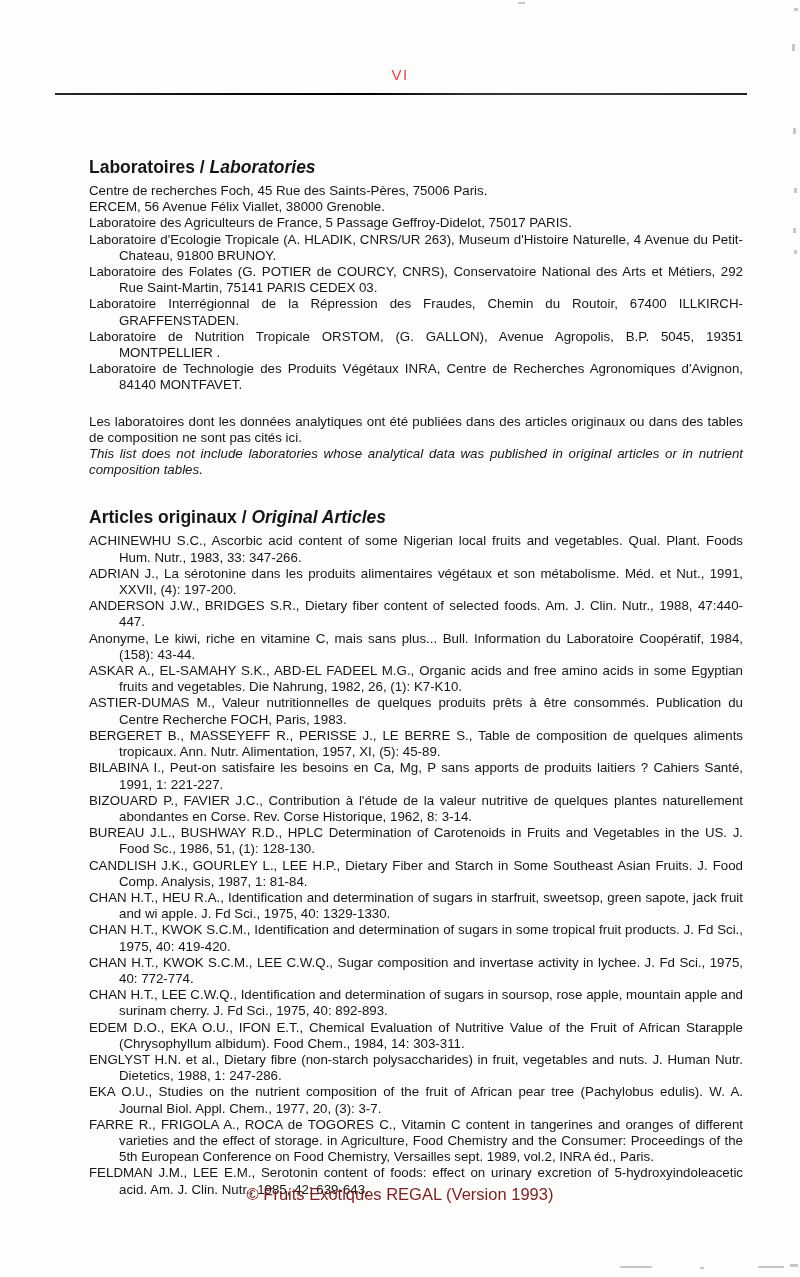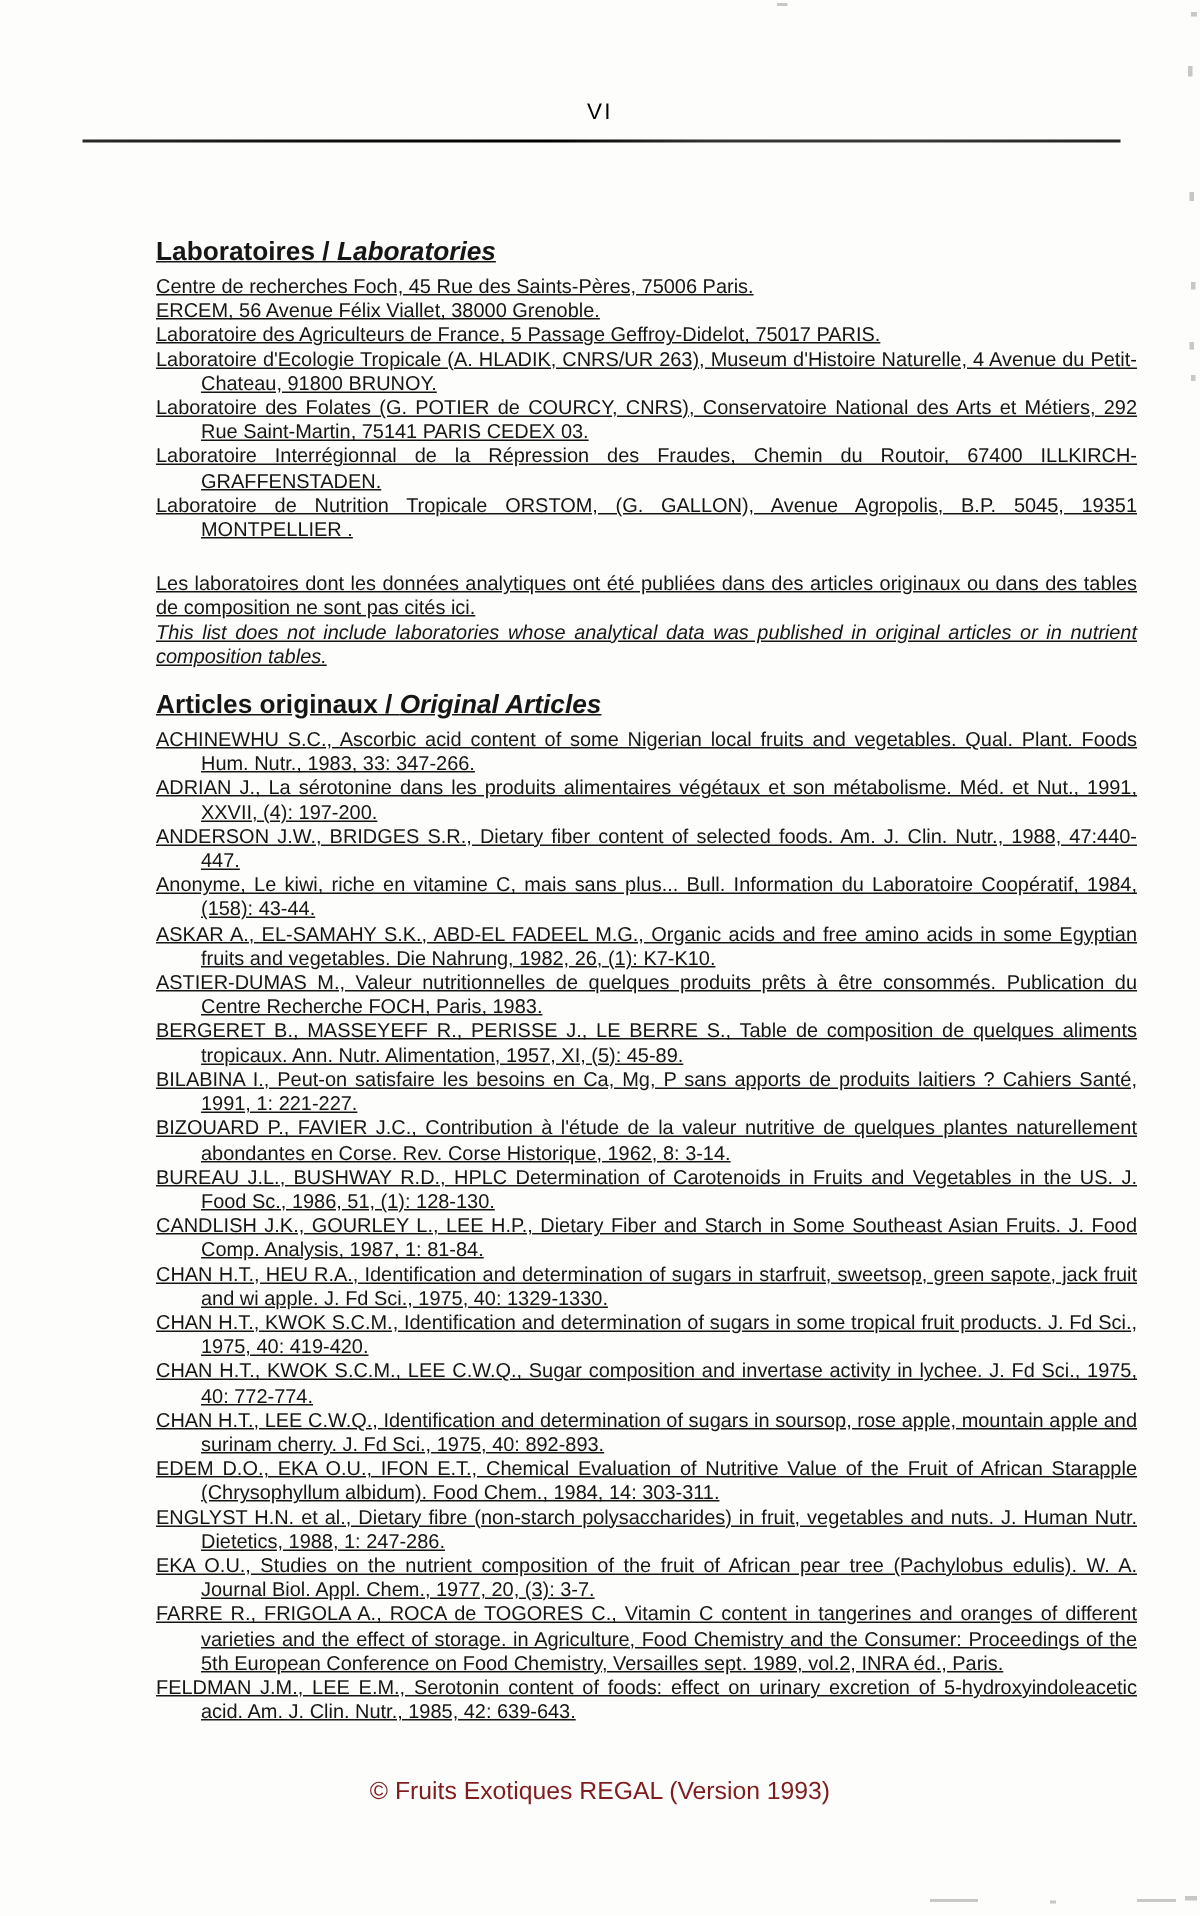--- a/index.html
+++ b/index.html
@@ -13,56 +13,55 @@
     overflow: hidden;
   }
   .pageno {
     position: absolute;
     top: 66px;
     left: 0;
     width: 100%;
     text-align: center;
     font-size: 15px;
     letter-spacing: 1.5px;
-    color: #000000;
+    color: #ef4444;
   }
   .rule {
     position: absolute;
     top: 93px;
     left: 55px;
     width: 692px;
     height: 2px;
     background: linear-gradient(to right, #2a2a2a 0%, #111 20%, #000 45%, #333 60%, #3a3a3a 80%, #222 100%);
   }
   .content {
     position: absolute;
-    left: 104px;
+    left: 89px;
     top: 157px;
     width: 654px;
     font-size: 13.3px;
     line-height: 16.2px;
     text-align: justify;
-    text-decoration: underline;
   }
   .heading {
     font-size: 17.5px;
     line-height: 21px;
     font-weight: bold;
     margin: 0 0 5px 0;
     text-align: left;
   }
   .heading .it { font-style: italic; }
   .hang {
     margin: 0;
     padding-left: 30px;
     text-indent: -30px;
   }
   .note-fr { margin: 20px 0 0 0; }
   .note-en { margin: 0; font-style: italic; }
-  .heading2 { margin-top: 13px; }
+  .heading2 { margin-top: 29px; }
   .footer {
     position: absolute;
     top: 1185px;
     left: 0;
     width: 100%;
     text-align: center;
     font-size: 16.5px;
     color: #7f1d1d;
   }
   .artifact { position: absolute; background: #9a9a9a; opacity: 0.55; }
@@ -79,20 +78,21 @@
 
     <h2 class="heading"><span>Laboratoires</span><span> / </span><span class="it">Laboratories</span></h2>
 
     <p class="hang">Centre de recherches Foch, 45 Rue des Saints-Pères, 75006 Paris.</p>
     <p class="hang">ERCEM, 56 Avenue Félix Viallet, 38000 Grenoble.</p>
     <p class="hang">Laboratoire des Agriculteurs de France, 5 Passage Geffroy-Didelot, 75017 PARIS.</p>
     <p class="hang">Laboratoire d'Ecologie Tropicale (A. HLADIK, CNRS/UR 263), Museum d'Histoire Naturelle, 4 Avenue du Petit-Chateau, 91800 BRUNOY.</p>
     <p class="hang">Laboratoire des Folates (G. POTIER de COURCY, CNRS), Conservatoire National des Arts et Métiers, 292 Rue Saint-Martin, 75141 PARIS CEDEX 03.</p>
     <p class="hang">Laboratoire Interrégionnal de la Répression des Fraudes, Chemin du Routoir, 67400 ILLKIRCH-GRAFFENSTADEN.</p>
     <p class="hang">Laboratoire de Nutrition Tropicale ORSTOM, (G. GALLON), Avenue Agropolis, B.P. 5045, 19351 MONTPELLIER .</p>
+    <p class="hang">Laboratoire de Technologie des Produits Végétaux INRA, Centre de Recherches Agronomiques d'Avignon, 84140 MONTFAVET.</p>
 
     <p class="note-fr">Les laboratoires dont les données analytiques ont été publiées dans des articles originaux ou dans des tables de composition ne sont pas cités ici.</p>
     <p class="note-en">This list does not include laboratories whose analytical data was published in original articles or in nutrient composition tables.</p>
 
     <h2 class="heading heading2"><span>Articles originaux</span><span> / </span><span class="it">Original Articles</span></h2>
 
     <p class="hang">ACHINEWHU S.C., Ascorbic acid content of some Nigerian local fruits and vegetables. Qual. Plant. Foods Hum. Nutr., 1983, 33: 347-266.</p>
     <p class="hang">ADRIAN J., La sérotonine dans les produits alimentaires végétaux et son métabolisme. Méd. et Nut., 1991, XXVII, (4): 197-200.</p>
     <p class="hang">ANDERSON J.W., BRIDGES S.R., Dietary fiber content of selected foods. Am. J. Clin. Nutr., 1988, 47:440-447.</p>
     <p class="hang">Anonyme, Le kiwi, riche en vitamine C, mais sans plus... Bull. Information du Laboratoire Coopératif, 1984, (158): 43-44.</p>

